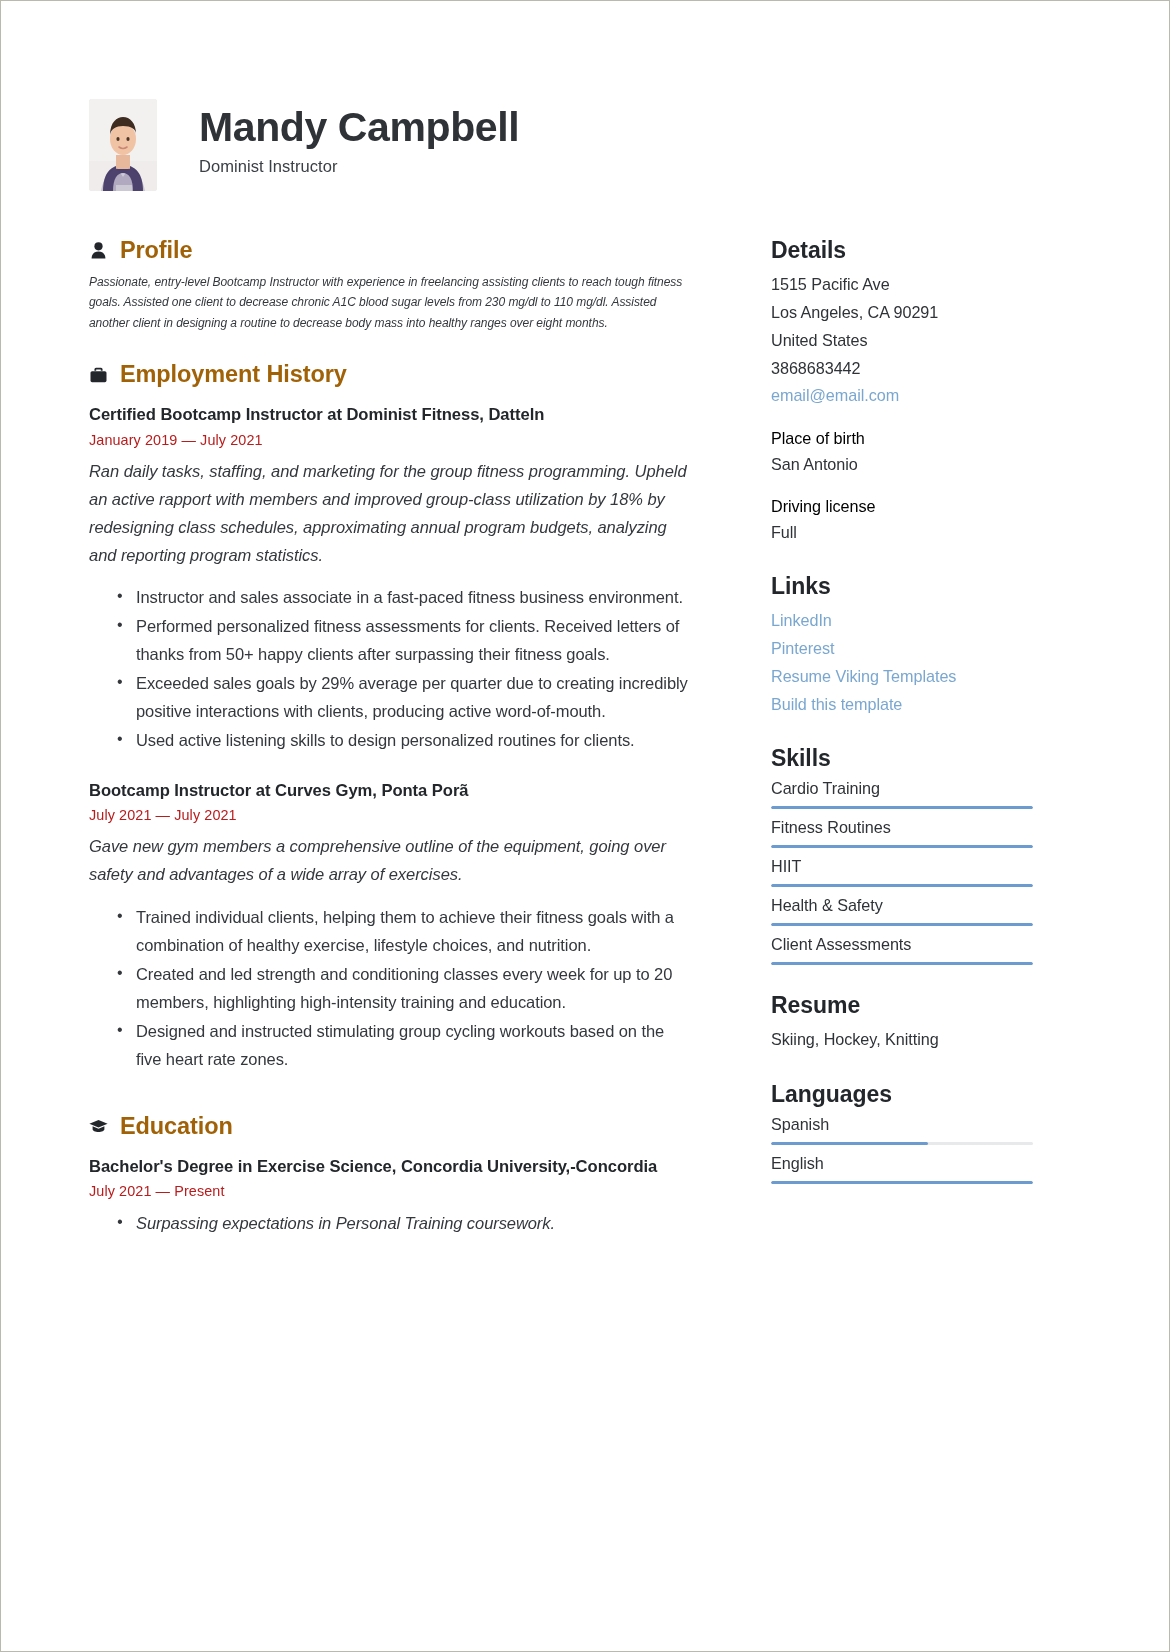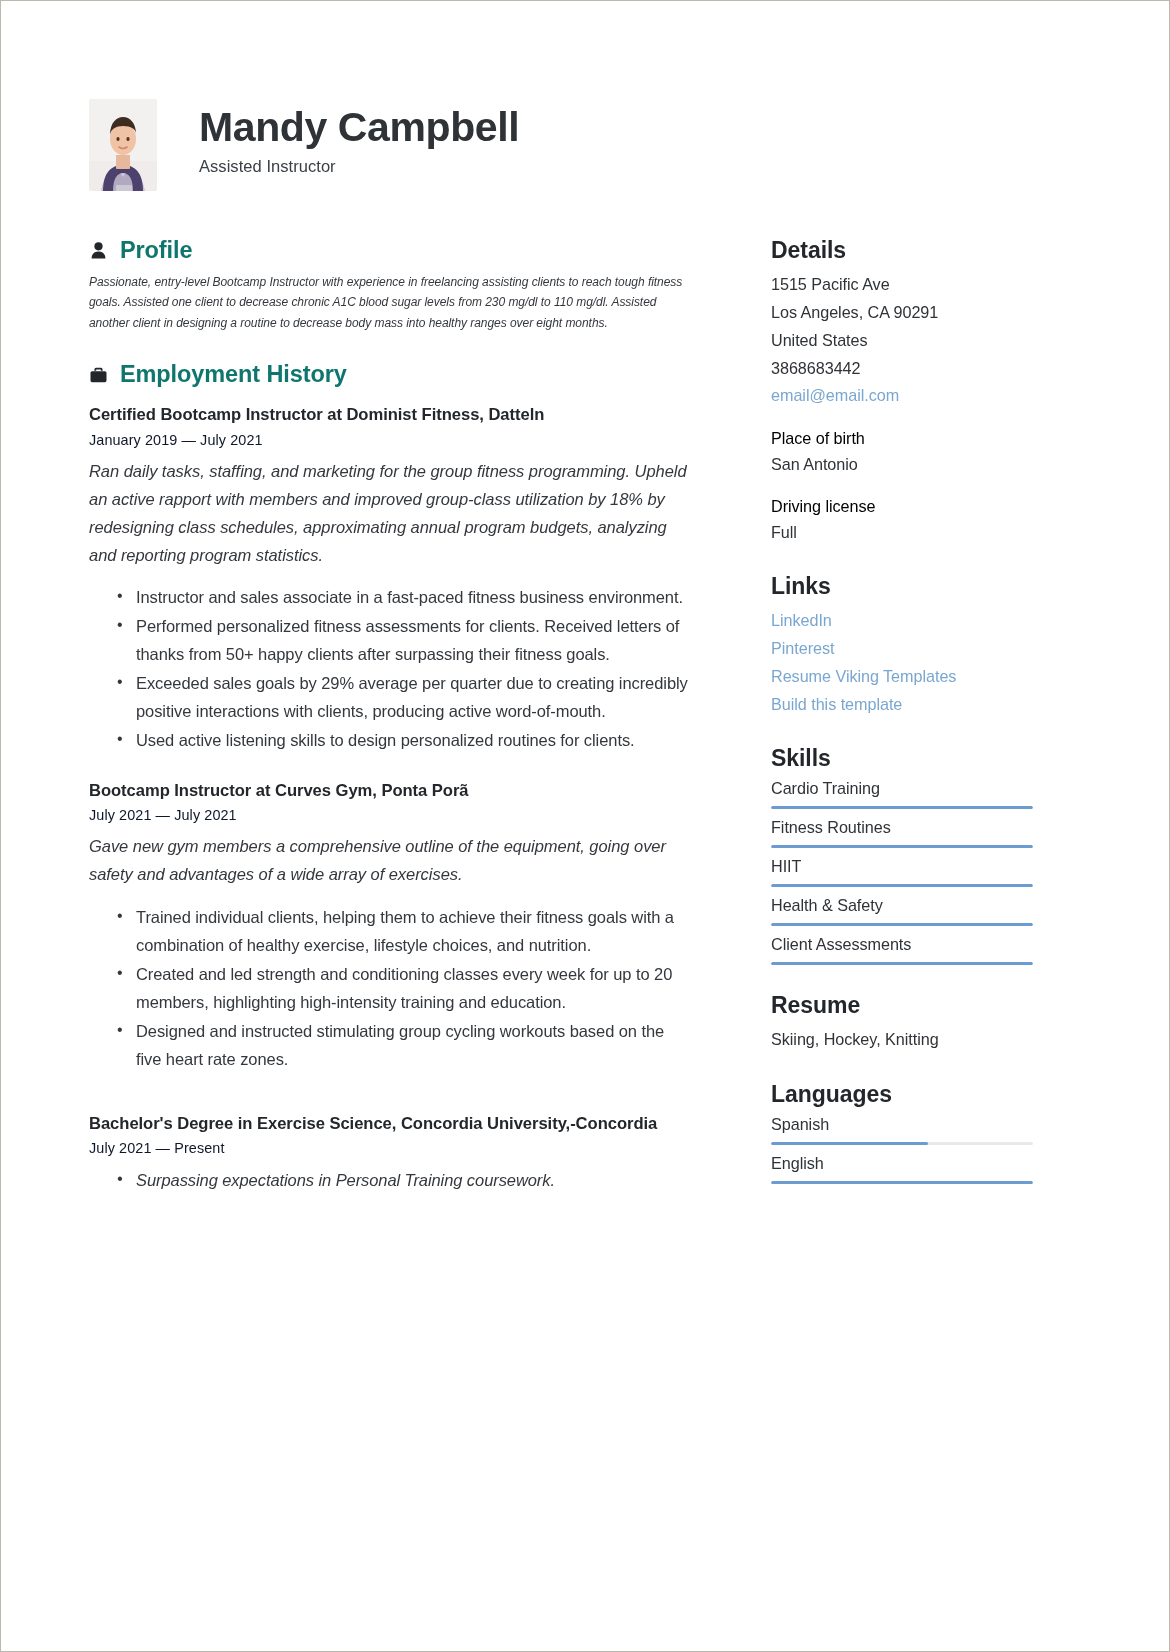--- a/index.html
+++ b/index.html
@@ -97,21 +97,21 @@
     flex: 0 0 19px;
     display: flex;
     align-items: center;
     justify-content: center;
     color: #23272b;
   }
   .sec-icon svg { display:block; }
   .sec-title {
     font-size: 23.5px;
     font-weight: bold;
-    color: #0f766e;
+    color: #a16207;
     letter-spacing: -0.1px;
   }
 
   .para-italic {
     font-style: italic;
     font-size: 12px;
     line-height: 1.70;
     color: #34383d;
     margin: 0;
     letter-spacing: -0.05px;
@@ -121,21 +121,21 @@
   .entry:first-of-type { margin-top: 6px; }
   .entry-title {
     font-size: 16.6px;
     font-weight: bold;
     color: #23272b;
     line-height: 1.35;
     letter-spacing: -0.05px;
   }
   .entry-date {
     font-size: 14.4px;
-    color: #0f172a;
+    color: #b91c1c;
     margin-top: 5px;
     letter-spacing: 0.1px;
   }
   .entry-desc {
     font-style: italic;
     font-size: 16.5px;
     line-height: 1.70;
     color: #34383d;
     margin-top: 9px;
     letter-spacing: -0.05px;
@@ -240,21 +240,21 @@
           <ellipse cx="34" cy="40" rx="13" ry="16" fill="#f0c3a4"></ellipse>
           <path d="M21 36 C21 23 28 18 34 18 C41 18 47 24 47 35 C47 30 42 27 34 27 C27 27 22 30 21 36 Z" fill="#3e2c20"></path>
           <ellipse cx="29" cy="40" rx="1.6" ry="2" fill="#4a3428"></ellipse>
           <ellipse cx="39" cy="40" rx="1.6" ry="2" fill="#4a3428"></ellipse>
           <path d="M30 48 Q34 51 38 48" stroke="#c98774" stroke-width="1.6" fill="none" stroke-linecap="round"></path>
           <path d="M12 92 C14 80 20 72 28 69 L34 78 L40 69 C48 72 54 80 56 92 Z" fill="#554874" opacity="0.25"></path>
         </svg>
       </div>
       <div class="name-block">
         <div class="name">Mandy Campbell</div>
-        <div class="job-title">Assisted Instructor</div>
+        <div class="job-title">Dominist Instructor</div>
       </div>
     </div>
 
     <div class="columns">
 
       <div class="col-main">
 
         <div class="section">
           <div class="sec-head">
             <span class="sec-icon">
@@ -297,20 +297,29 @@
             <div class="entry-desc">Gave new gym members a comprehensive outline of the equipment, going over safety and advantages of a wide array of exercises.</div>
             <ul class="bullets">
               <li>Trained individual clients, helping them to achieve their fitness goals with a combination of healthy exercise, lifestyle choices, and nutrition.</li>
               <li>Created and led strength and conditioning classes every week for up to 20 members, highlighting high-intensity training and education.</li>
               <li>Designed and instructed stimulating group cycling workouts based on the five heart rate zones.</li>
             </ul>
           </div>
         </div>
 
         <div class="section" style="margin-top:40px;">
+          <div class="sec-head">
+            <span class="sec-icon">
+              <svg width="19" height="14" viewBox="0 0 19 14" fill="currentColor" aria-hidden="true">
+                <path d="M9.5 1 L18.6 4.8 L9.5 8.6 L0.4 4.8 Z"></path>
+                <path d="M3.6 7.2 L9.5 9.7 L15.4 7.2 L15.4 10.2 C15.4 11.8 12.8 13 9.5 13 C6.2 13 3.6 11.8 3.6 10.2 Z"></path>
+              </svg>
+            </span>
+            <span class="sec-title">Education</span>
+          </div>
           <div class="entry">
             <div class="entry-title">Bachelor's Degree in Exercise Science, Concordia University,-Concordia</div>
             <div class="entry-date">July 2021 — Present</div>
             <ul class="bullets" style="margin-top:10px;">
               <li class="italic">Surpassing expectations in Personal Training coursework.</li>
             </ul>
           </div>
         </div>
 
       </div>

